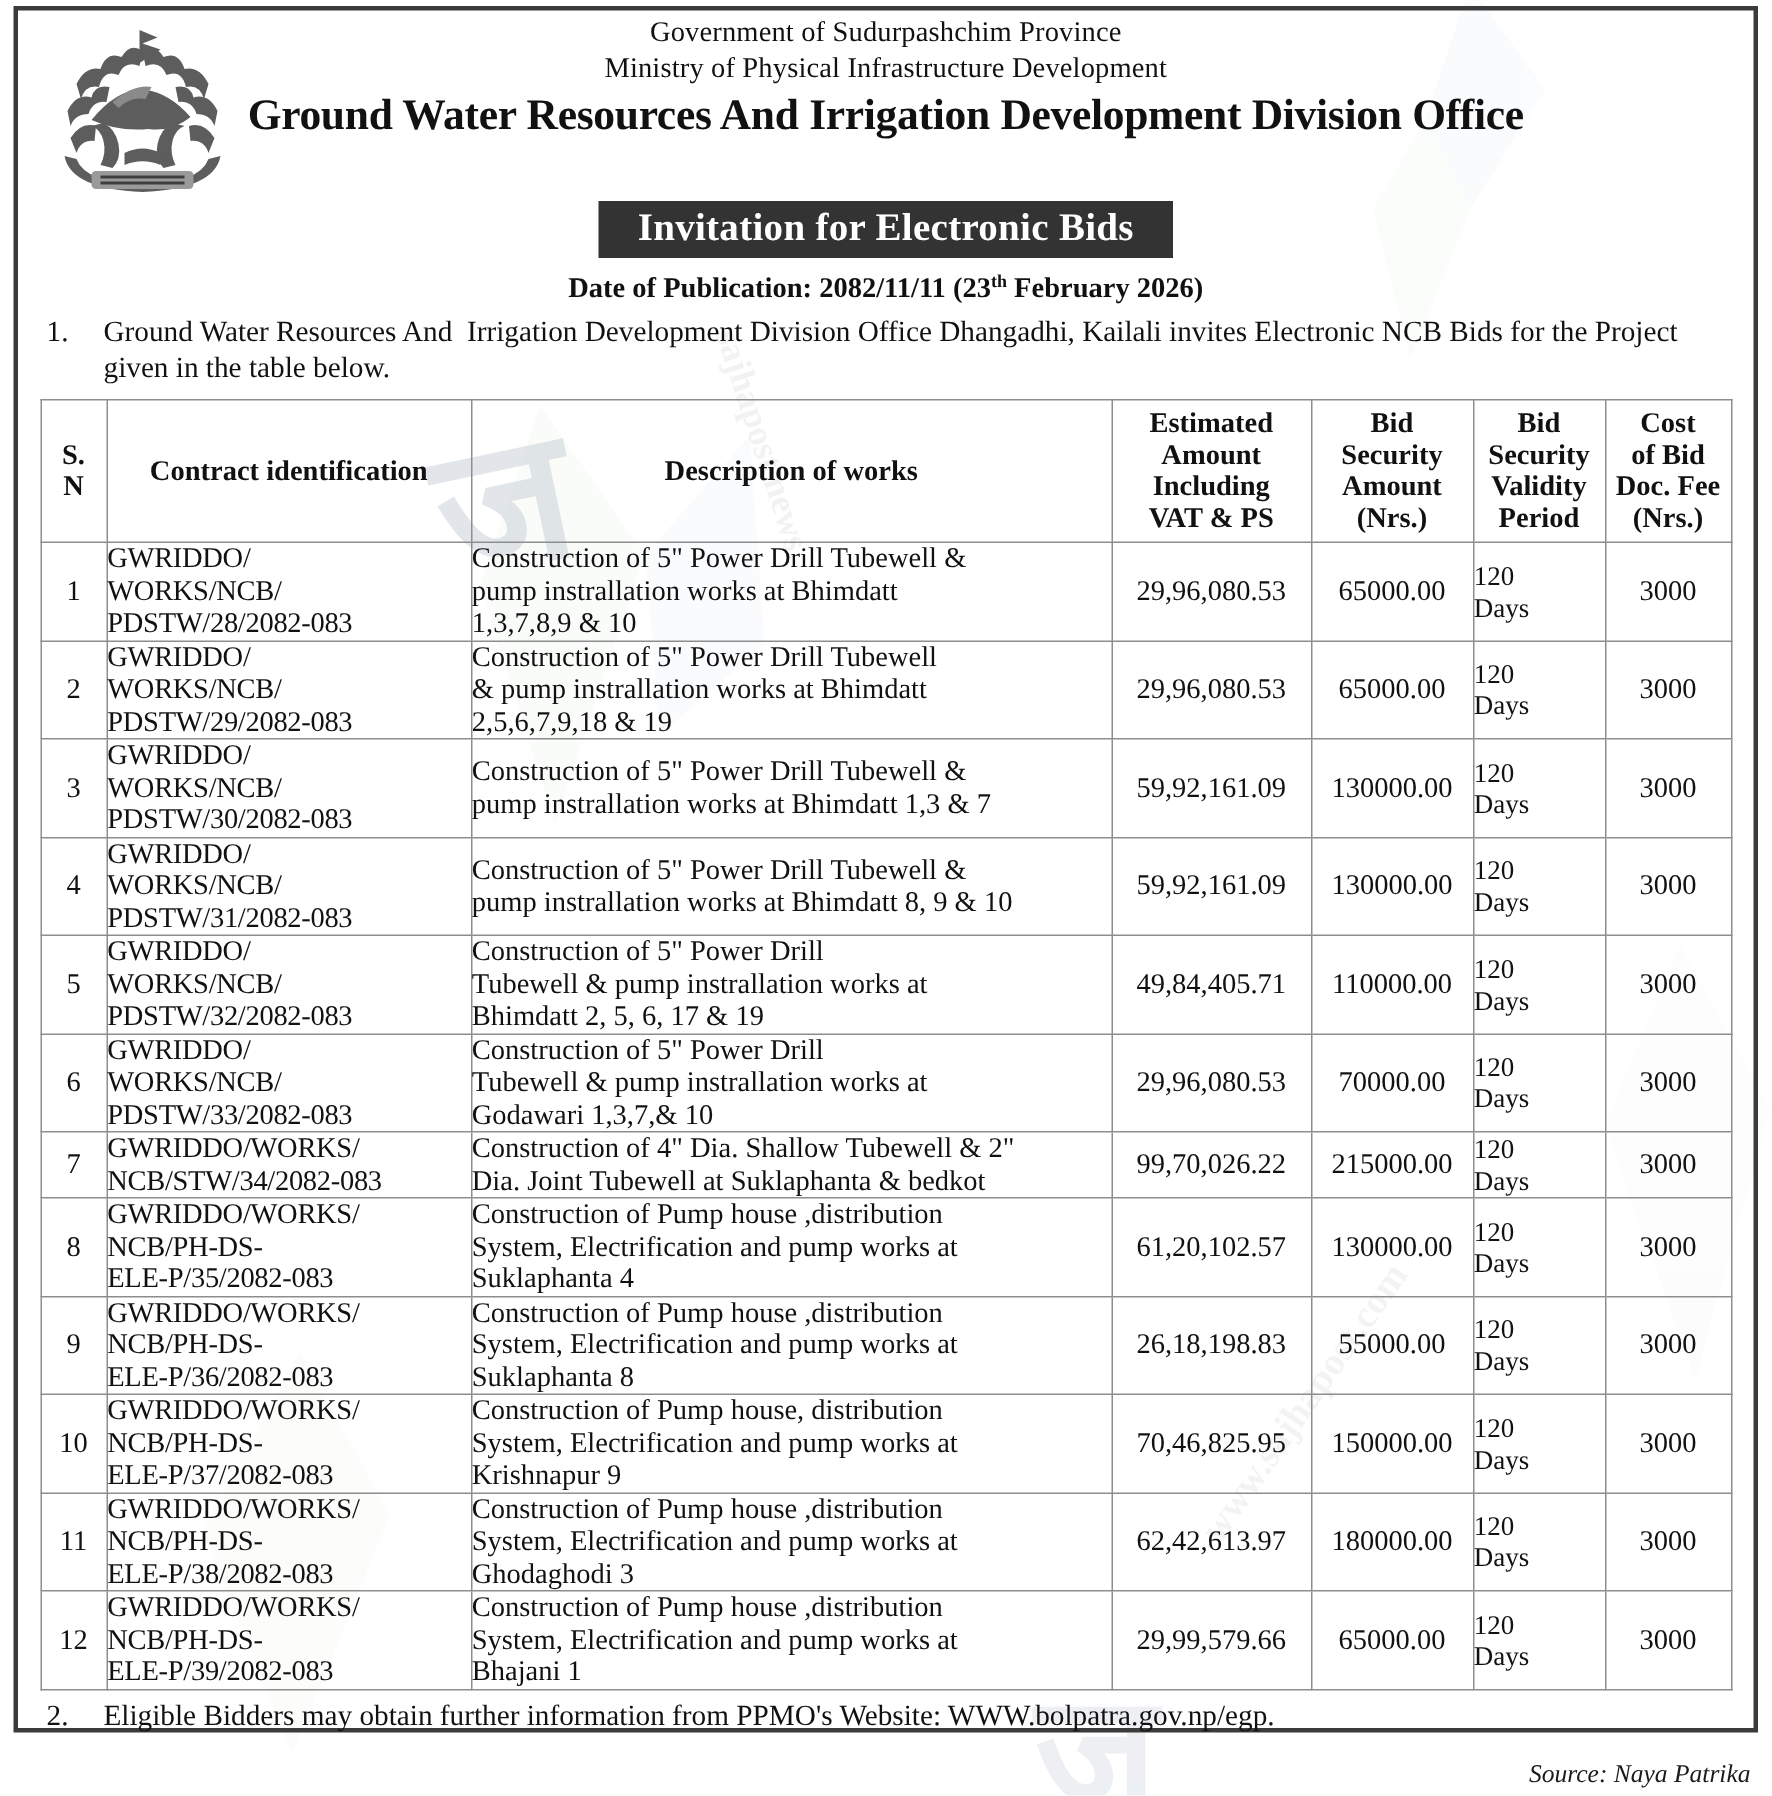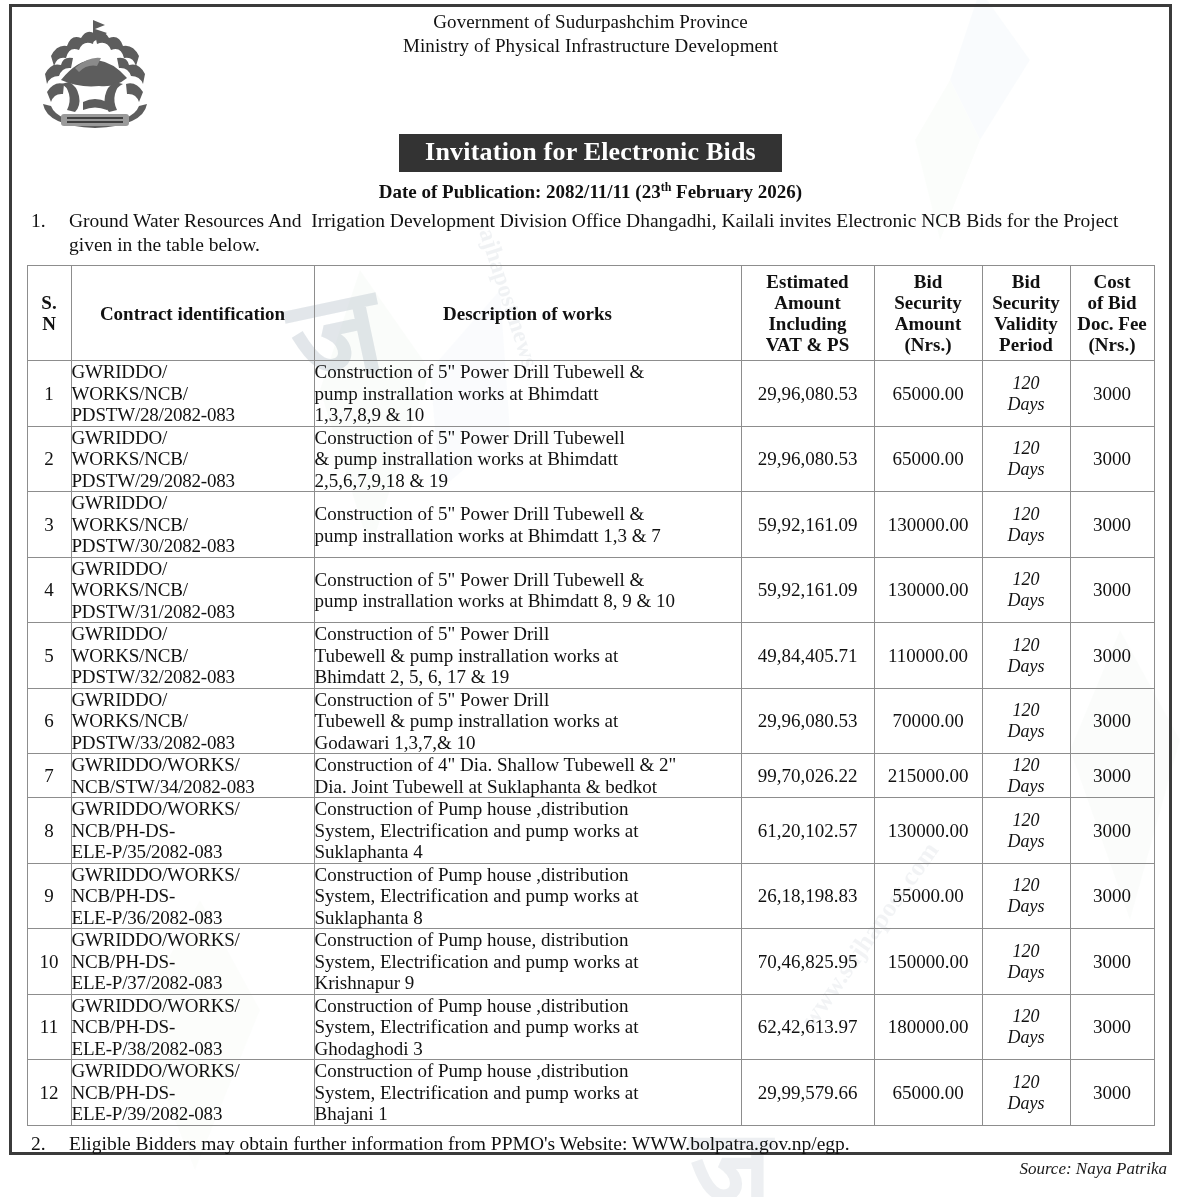--- a/index.html
+++ b/index.html
@@ -130,21 +130,21 @@
     white-space: pre-line;
     font-size: 19px;
   }
   td.cid { letter-spacing: -.2px; }
   td.num-cell {
     text-align: center; font-size: 19px;
     padding: 0 3px;
     white-space: nowrap;
   }
   td.validity {
-    text-align: center; font-size: 18px; line-height: 21px; font-style: italic;
+    font-size: 18px; line-height: 21px;
   }
   td.validity .v1 { display: block; }
   td.validity .v2 { display: block; }
 
   .col-sn       { width: 44px; }
   .col-cid      { width: 243px; }
   .col-desc     { width: 427px; }
   .col-est      { width: 133px; }
   .col-bsa      { width: 108px; }
   .col-bsv      { width: 88px; }
@@ -153,21 +153,21 @@
   
   .division-chief {
     text-align: right;
     font-size: 20px; font-weight: bold;
     padding-right: 14px;
     margin-top: 10px;
   }
 
   .source {
     position: absolute;
-    right: 14px; bottom: 18px;
+    right: 14px; bottom: 4px;
     font-size: 17px;
     font-style: italic;
     font-family: "Liberation Serif", serif;
     color: #1a1a1a;
     z-index: 3;
   }
 </style>
 </head>
 <body>
 
@@ -224,20 +224,21 @@
       </g>
       <g fill="#3f3f3f">
         <rect x="36" y="101" width="56" height="2"></rect>
         <rect x="36" y="105" width="56" height="2"></rect>
       </g>
     </svg>
 
     <div class="header-text">
       <div class="gov-line">Government of Sudurpashchim Province</div>
       <div class="gov-line">Ministry of Physical Infrastructure Development</div>
+      <div class="office-title">Ground Water Resources And Irrigation Development Division Office</div>
     </div>
   </div>
 
   <div class="banner-wrap">
     <div class="banner">Invitation for Electronic Bids</div>
   </div>
 
   <div class="pubdate"><span>Date of Publication: 2082/11/11 (23</span><sup>th</sup><span> February 2026)</span></div>
 
   <div class="para">

